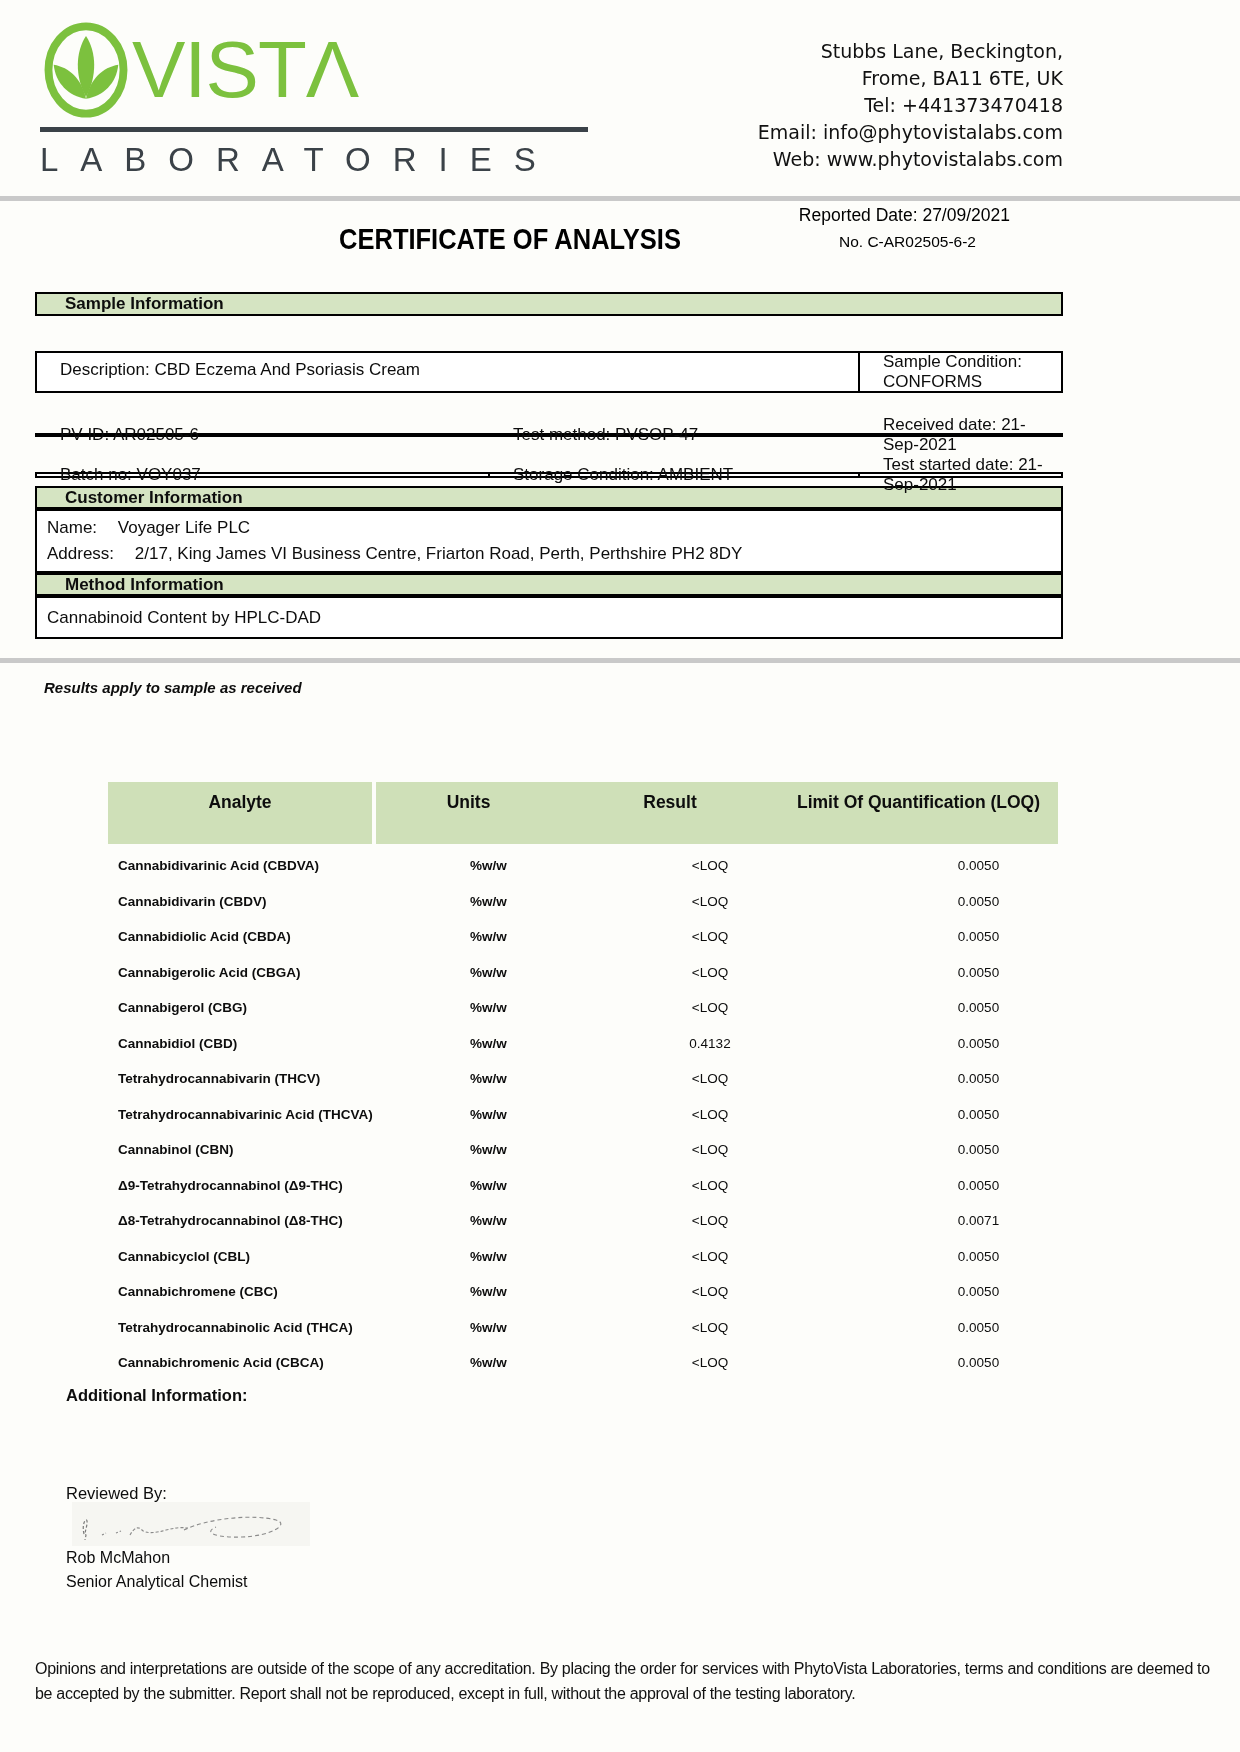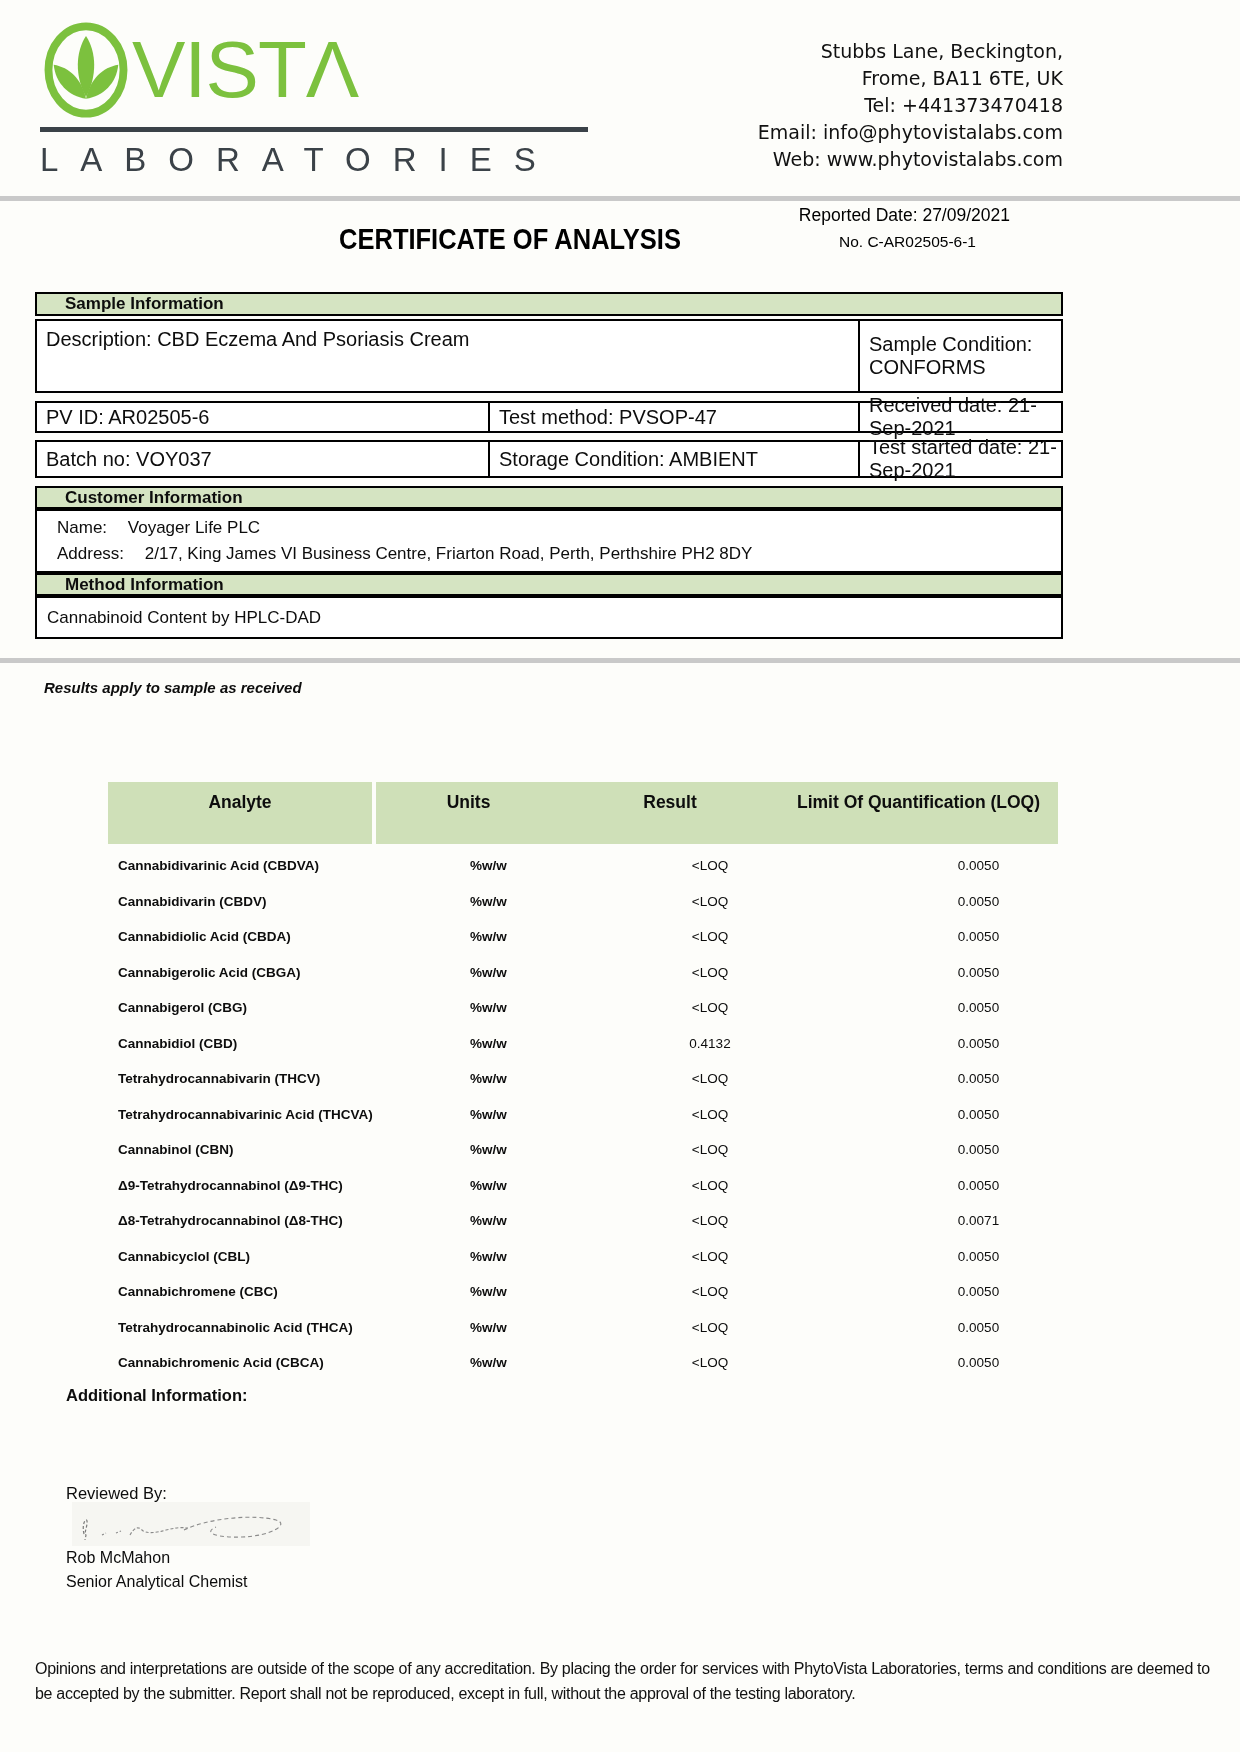--- a/index.html
+++ b/index.html
@@ -26,30 +26,30 @@
   .reported-date { position:absolute; top:205px; right:230px; font-size:17.5px; color:#000; }
   .report-number { position:absolute; top:233px; right:230px; width:205px; text-align:center; font-size:15.5px; color:#000; }
   .page-title { position:absolute; top:222px; left:510px; transform:translateX(-50%) scaleX(0.85);
     font-size:30px; font-weight:700; white-space:nowrap; color:#000; }
 
   
   .info-wrap { position:absolute; left:35px; top:292px; width:1028px; }
   .bar { display:flex; align-items:center; border:2px solid #000; background:#d5e4c2;
     height:24px; padding-left:28px; font-size:17px; font-weight:700; }
   .row { display:flex; }
-  .cell { border:2px solid #000; background:#fff; font-size:20px; padding-left:9px; display:flex; align-items:center; }
+  .cell { border:2px solid #000; background:#fff; font-size:17px; padding-left:23px; display:flex; align-items:center;margin-top:32px; }
   .cell + .cell { margin-left:-2px; }
   .row-desc { margin-top:3px; height:74px; }
   .cell-desc { width:825px; align-items:flex-start; padding-top:7px; }
   .cell-cond { flex:1; }
   .row-3 { margin-top:8px; height:32px; }
   .row-4 { margin-top:7px; height:38px; }
   .c1 { width:455px; } .c2 { width:372px; } .c3 { flex:1; }
   .bar-cust { margin-top:8px; height:23px; }
-  .box-cust { border:2px solid #000; background:#fff; height:64px; padding:7px 20px;
+  .box-cust { border:2px solid #000; background:#fff; height:64px; padding:7px 10px;
     display:flex; flex-direction:column; justify-content:space-between; font-size:17px; }
   .lbl-val .lbl { display:inline-block; }
   .lbl-val .val { display:inline-block; margin-left:16px; }
   .bar-meth { height:23px; }
   .box-meth { border:2px solid #000; background:#fff; height:43px; display:flex; align-items:center;
     padding-left:10px; font-size:17px; }
 
   .mid-divider { position:absolute; top:658px; left:0; width:1240px; height:5px; background:#c9c9c9; }
   .results-note { position:absolute; left:44px; top:679px; font-size:15px; font-weight:700; font-style:italic; }
 
@@ -99,21 +99,21 @@
     <div>Stubbs Lane, Beckington,</div>
     <div>Frome, BA11 6TE, UK</div>
     <div>Tel: +441373470418</div>
     <div>Email: info@phytovistalabs.com</div>
     <div>Web: www.phytovistalabs.com</div>
   </div>
 
   <div class="header-divider"></div>
 
   <div class="reported-date">Reported Date: 27/09/2021</div>
-  <div class="report-number">No. C-AR02505-6-1</div>
+  <div class="report-number">No. C-AR02505-6-2</div>
   <div class="page-title">CERTIFICATE OF ANALYSIS</div>
 
   <div class="info-wrap">
 
     <div class="bar">Sample Information</div>
 
     <div class="row row-desc">
       <div class="cell cell-desc">Description: CBD Eczema And Psoriasis Cream</div>
       <div class="cell cell-cond">Sample Condition: CONFORMS</div>
     </div>

